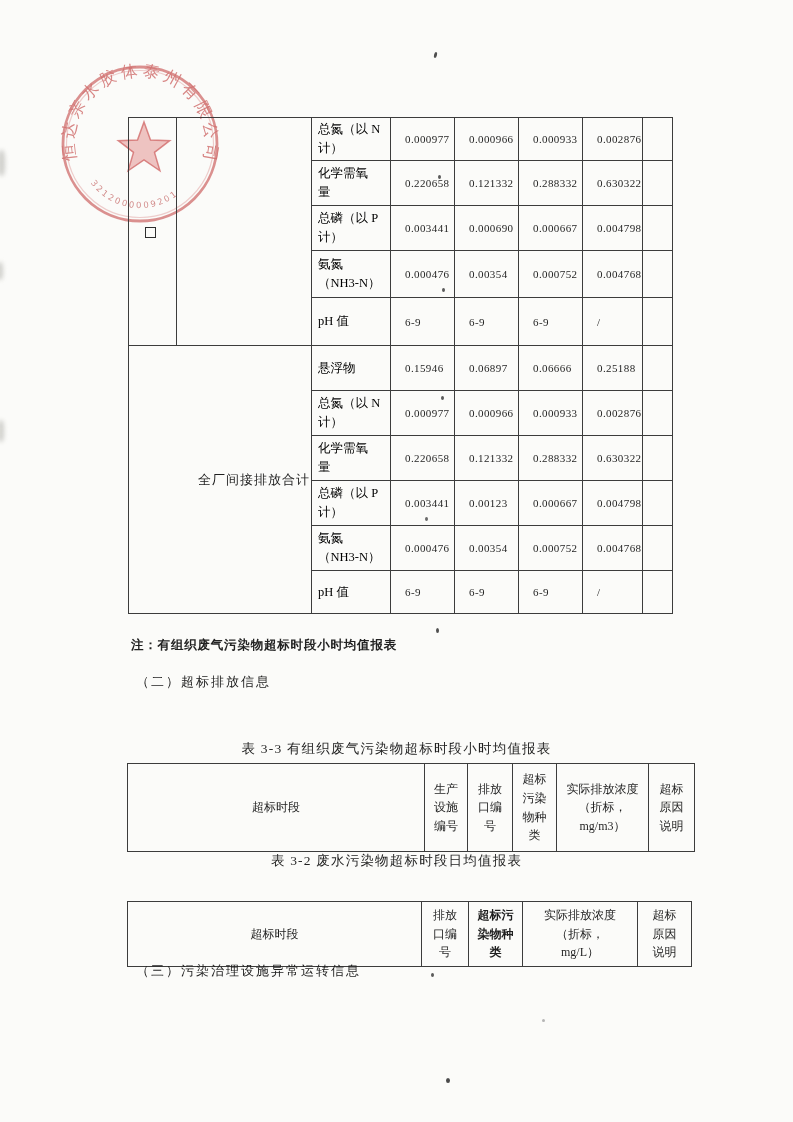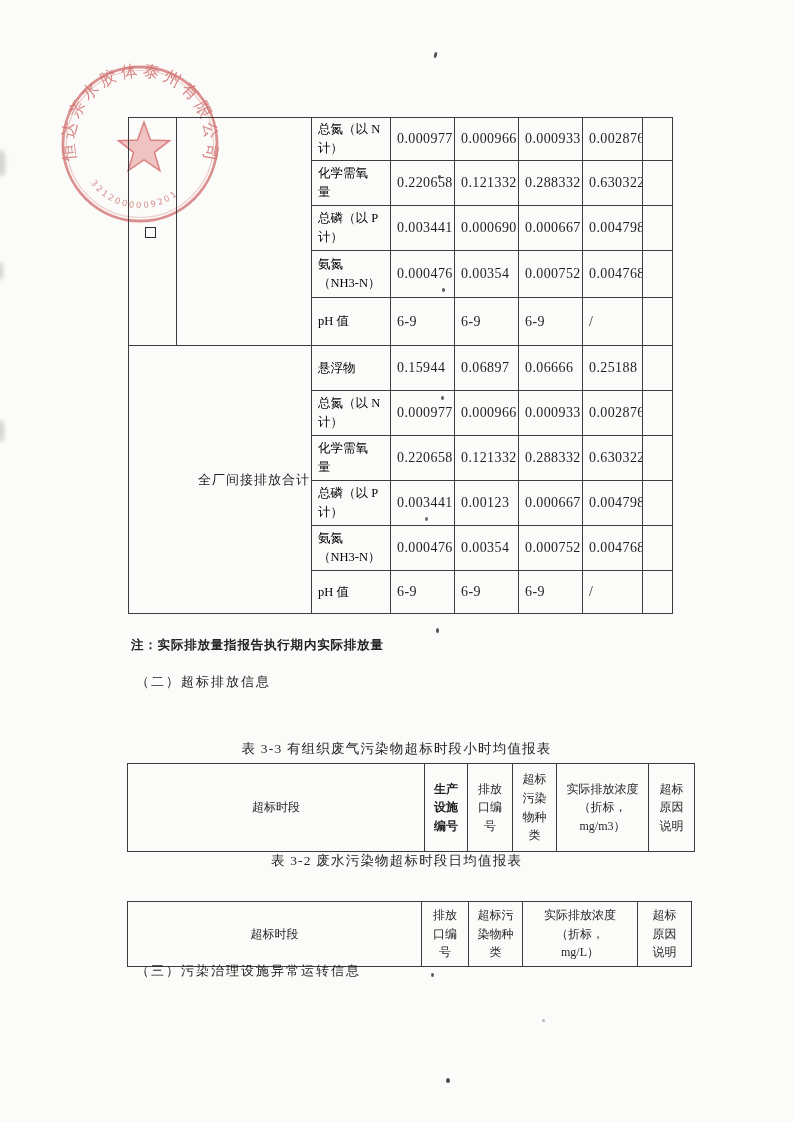--- a/index.html
+++ b/index.html
@@ -27,21 +27,21 @@
     background:transparent;
   }
   .cellMerged{
     text-align:right;font-size:13px;letter-spacing:1px;color:#1f1f1f;
   }
   .cellLabel{
     font-size:12.5px;line-height:1.5;padding:2px 2px 2px 6px;
     white-space:pre-line;color:#000000;
   }
   .cellVal{
-    font-size:14px;padding-left:6px;letter-spacing:.4px;color:#1f1f1f;
+    font-size:11px;padding-left:14px;letter-spacing:.4px;color:#1f1f1f;
   }
   
   .note{
     position:absolute;left:131px;top:637px;
     font-size:12.5px;font-weight:bold;letter-spacing:.8px;color:#222;
   }
   .heading{
     position:absolute;left:136px;
     font-size:13px;letter-spacing:2px;color:#1d1d1d;
   }
@@ -160,21 +160,21 @@
         <td class="cellLabel">pH 值</td>
         <td class="cellVal">6-9</td>
         <td class="cellVal">6-9</td>
         <td class="cellVal">6-9</td>
         <td class="cellVal">/</td>
         <td></td>
       </tr>
       <tr style="height: 45px;">
         <td rowspan="6" colspan="2" class="cellMerged">全厂间接排放合计</td>
         <td class="cellLabel">悬浮物</td>
-        <td class="cellVal">0.15944</td>
+        <td class="cellVal">0.15946</td>
         <td class="cellVal">0.06897</td>
         <td class="cellVal">0.06666</td>
         <td class="cellVal">0.25188</td>
         <td></td>
       </tr>
       <tr style="height: 45px;">
         <td class="cellLabel">总氮（以 N
 计）</td>
         <td class="cellVal">0.000977</td>
         <td class="cellVal">0.000966</td>
@@ -213,29 +213,29 @@
         <td class="cellLabel">pH 值</td>
         <td class="cellVal">6-9</td>
         <td class="cellVal">6-9</td>
         <td class="cellVal">6-9</td>
         <td class="cellVal">/</td>
         <td></td>
       </tr>
     </tbody>
 </table>
 
-<div class="note">注：实际排放量指报告执行期内实际排放量</div>
+<div class="note">注：有组织废气污染物超标时段小时均值报表</div>
 <div class="heading h2">（二）超标排放信息</div>
 
 <div class="tbl-title tt31">表 3-3 有组织废气污染物超标时段小时均值报表</div>
 <table class="sub-table t31">
   <tbody>
       <tr id="t31-head">
         <td style="width: 294px;">超标时段</td>
-        <td style="width: 40px; font-weight: bold;">生产
+        <td style="width: 40px;">生产
 设施
 编号</td>
         <td style="width: 42px;">排放
 口编
 号</td>
         <td style="width: 41px;">超标
 污染
 物种
 类</td>
         <td style="width: 89px;">实际排放浓度
@@ -249,21 +249,21 @@
 </table>
 
 <div class="tbl-title tt32">表 3-2 废水污染物超标时段日均值报表</div>
 <table class="sub-table t32">
   <tbody>
       <tr id="t32-head">
         <td style="width: 291px;">超标时段</td>
         <td style="width: 44px;">排放
 口编
 号</td>
-        <td style="width: 51px;">超标污
+        <td style="width: 51px; font-weight: bold;">超标污
 染物种
 类</td>
         <td style="width: 112px;">实际排放浓度
 （折标，
 mg/L）</td>
         <td style="width: 51px;">超标
 原因
 说明</td>
       </tr>
     </tbody>

